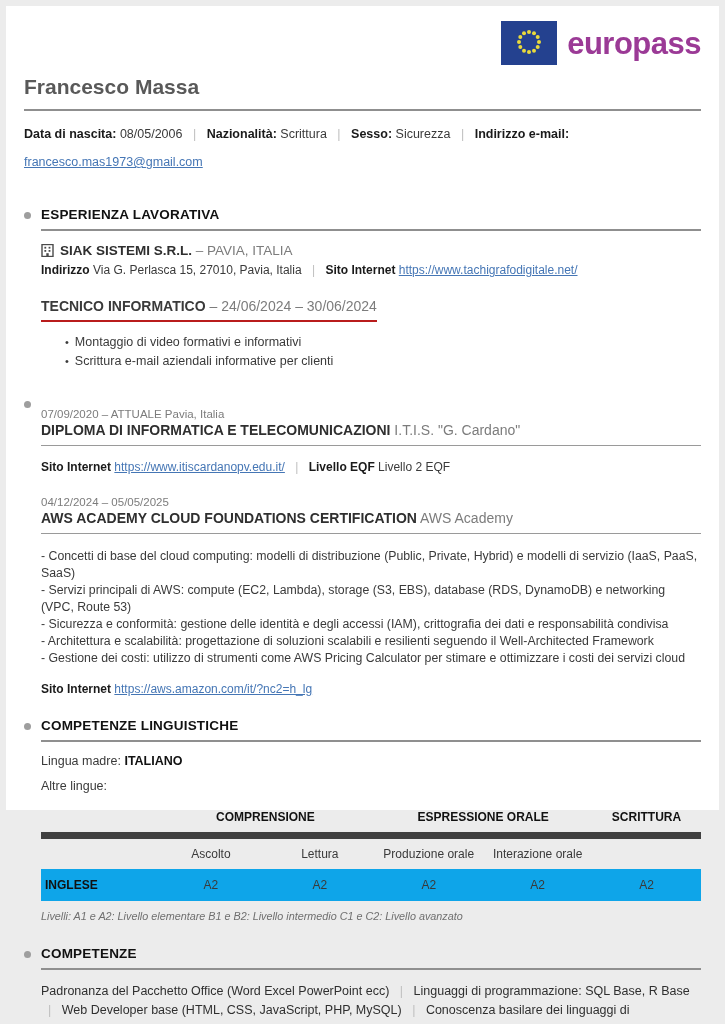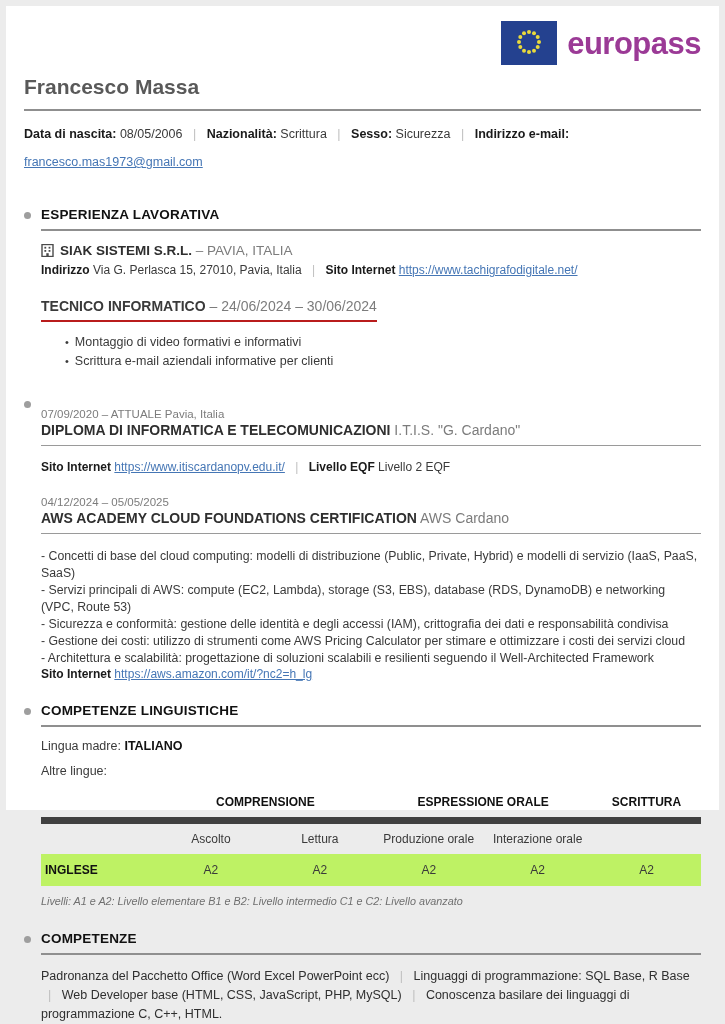--- a/index.html
+++ b/index.html
@@ -59,32 +59,32 @@
   ul.dots { list-style: none; margin: 0 0 24px 24px; font-size: 12.5px; line-height: 1.55; }
   ul.dots li::before { content: "•"; margin-right: 6px; font-size: 11px; }
 
   
   .edu-dates { font-size: 11.5px; color: #7c7c7c; margin-bottom: 2px; }
   .edu-degree-block { border-bottom: 1px solid #9a9a9a; padding-bottom: 7px; margin-bottom: 14px; font-size: 14px; }
   .edu-degree-block b { color: #2f2f2f; }
   .edu-inst { color: #7c7c7c; }
   .edu-meta { font-size: 12px; margin-bottom: 22px; }
   .edu-meta b { color: #1a1a1a; }
-  .edu-desc { font-size: 12.3px; line-height: 1.38; }
+  .edu-desc { font-size: 12.3px; line-height: 1.38; margin-bottom: 15px; }
 
   
   .lang-line { font-size: 12.5px; margin-bottom: 11px; }
   .lang-line b { color: #111; }
   .lang-table { width: 100%; border-collapse: collapse; font-size: 12px; margin: 6px 0 9px 0; }
   .lang-table col.c-lang { width: 17.5%; }
   .lang-table col.c-val { width: 16.5%; }
   .lang-table th, .lang-table td { font-weight: 400; padding: 6px 4px; text-align: center; }
   .lang-table tr.group-row th { font-weight: 700; color: #111; border-bottom: 7px solid #404040; padding-bottom: 8px; }
   .lang-table tr.sub-row td { color: #3a3a3a; padding: 8px 4px; }
-  .lang-table tr.data-row td { background: #bef264; padding: 9px 4px; }
+  .lang-table tr.data-row td { background: #0ea5e9; padding: 9px 4px; }
   .lang-table td.lang-name { text-align: left; padding-left: 9px; font-weight: 700; color: #111; }
   .lang-note { font-size: 10.8px; font-style: italic; color: #6f6f6f; margin-bottom: 24px; }
 
   
   .skills-par { font-size: 12.5px; line-height: 1.55; color: #2f2f2f; }
 </style>
 </head>
 <body>
 
 <div class="page">
@@ -186,28 +186,28 @@
         <span class="sep">|</span>
         <b>Livello EQF</b>
         <span>Livello 2 EQF</span>
       </div>
 
       <div class="edu-dates">
         <span>04/12/2024 – 05/05/2025</span>
       </div>
       <div class="edu-degree-block">
         <b>AWS ACADEMY CLOUD FOUNDATIONS CERTIFICATION</b>
-        <span class="edu-inst">AWS Cardano</span>
+        <span class="edu-inst">AWS Academy</span>
       </div>
       <div class="edu-desc">
         <div>- Concetti di base del cloud computing: modelli di distribuzione (Public, Private, Hybrid) e modelli di servizio (IaaS, PaaS, SaaS)</div>
         <div>- Servizi principali di AWS: compute (EC2, Lambda), storage (S3, EBS), database (RDS, DynamoDB) e networking (VPC, Route 53)</div>
         <div>- Sicurezza e conformità: gestione delle identità e degli accessi (IAM), crittografia dei dati e responsabilità condivisa</div>
+        <div>- Architettura e scalabilità: progettazione di soluzioni scalabili e resilienti seguendo il Well-Architected Framework</div>
         <div>- Gestione dei costi: utilizzo di strumenti come AWS Pricing Calculator per stimare e ottimizzare i costi dei servizi cloud</div>
-        <div>- Architettura e scalabilità: progettazione di soluzioni scalabili e resilienti seguendo il Well-Architected Framework</div>
       </div>
       <div class="edu-meta">
         <b>Sito Internet</b>
         <a class="lnk">https://aws.amazon.com/it/?nc2=h_lg</a>
       </div>
     </div>
   </div>
 
   <div class="section">
     <span class="sec-bullet"></span>

